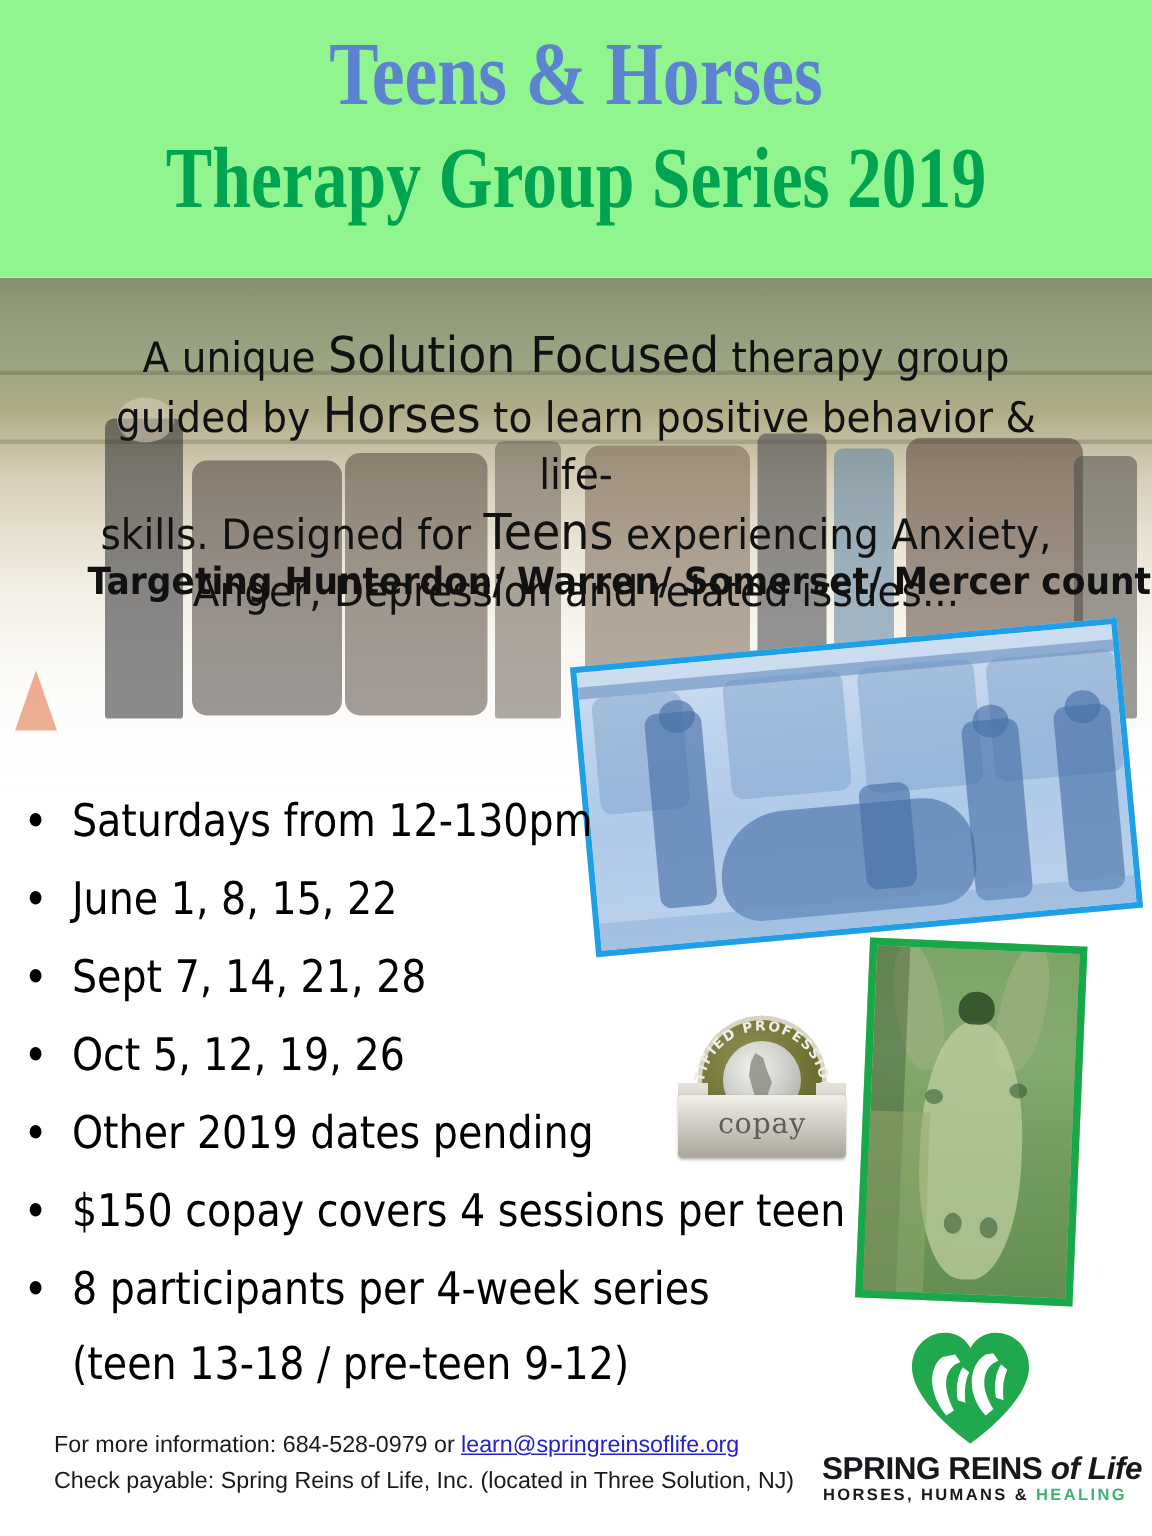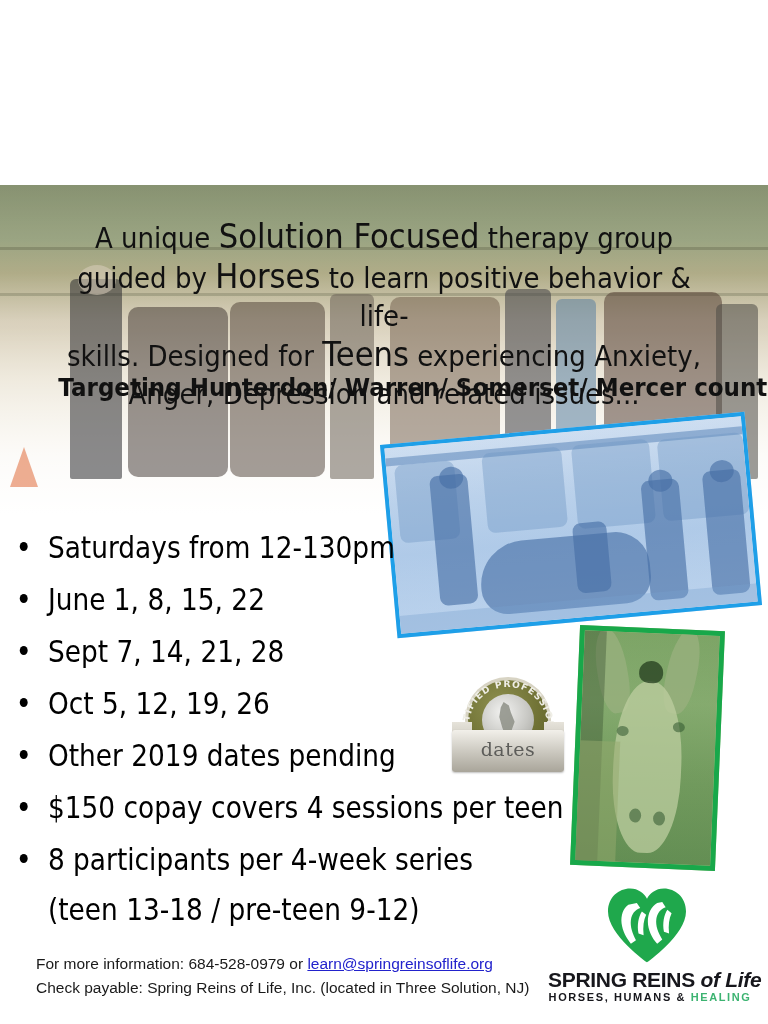--- a/index.html
+++ b/index.html
@@ -231,20 +231,24 @@
     <div class="horse" style="left:230px;width:95px;height:175px;background:#4a3b31;"></div>
     <div class="fig" style="left:330px;width:44px;height:185px;background:#6b6257;"></div>
     <div class="horse" style="left:390px;width:110px;height:180px;background:#6d5a47;"></div>
     <div class="fig" style="left:505px;width:46px;height:190px;background:#3f4045;"></div>
     <div class="fig" style="left:556px;width:40px;height:180px;background:#5a7fa0;"></div>
     <div class="horse" style="left:604px;width:118px;height:185px;background:#4a342a;"></div>
     <div class="fig" style="left:716px;width:42px;height:175px;background:#4d4a45;"></div>
     <div class="cone" style="left:10px;border-bottom:40px solid #e06b3a;"></div>
   </div>
 
+  <div class="header-band">
+    <div class="title-main">Teens &amp; Horses</div>
+    <div class="title-sub">Therapy Group Series 2019</div>
+  </div>
 
   <div class="desc">
     <div>
       <span>A unique </span><span class="big">Solution Focused</span><span> therapy group</span>
     </div>
     <div>
       <span>guided by </span><span class="big">Horses</span><span> to learn positive behavior &amp; life-</span>
     </div>
     <div>
       <span>skills. Designed for </span><span class="big">Teens</span><span> experiencing Anxiety,</span>
@@ -296,21 +300,21 @@
       <defs>
           <path id="arcp" d="M 17 48 A 39 39 0 1 1 95 48"></path>
         </defs>
       <text font-family="DejaVu Sans, sans-serif" font-size="9.2" font-weight="bold" fill="#efeee6" letter-spacing="1.1">
         <textPath href="#arcp" startOffset="50%" text-anchor="middle">CERTIFIED PROFESSIONAL</textPath>
       </text>
     </svg>
     <div class="ribbon-l"></div>
     <div class="ribbon-r"></div>
     <div class="ribbon"></div>
-    <div class="wordmark">dates</div>
+    <div class="wordmark">copay</div>
   </div>
 
   <div class="bullets">
     <div class="bullet">
       <span class="dot"></span>
       <span>Saturdays from 12-130pm</span>
     </div>
     <div class="bullet">
       <span class="dot"></span>
       <span>June 1, 8, 15, 22</span>

